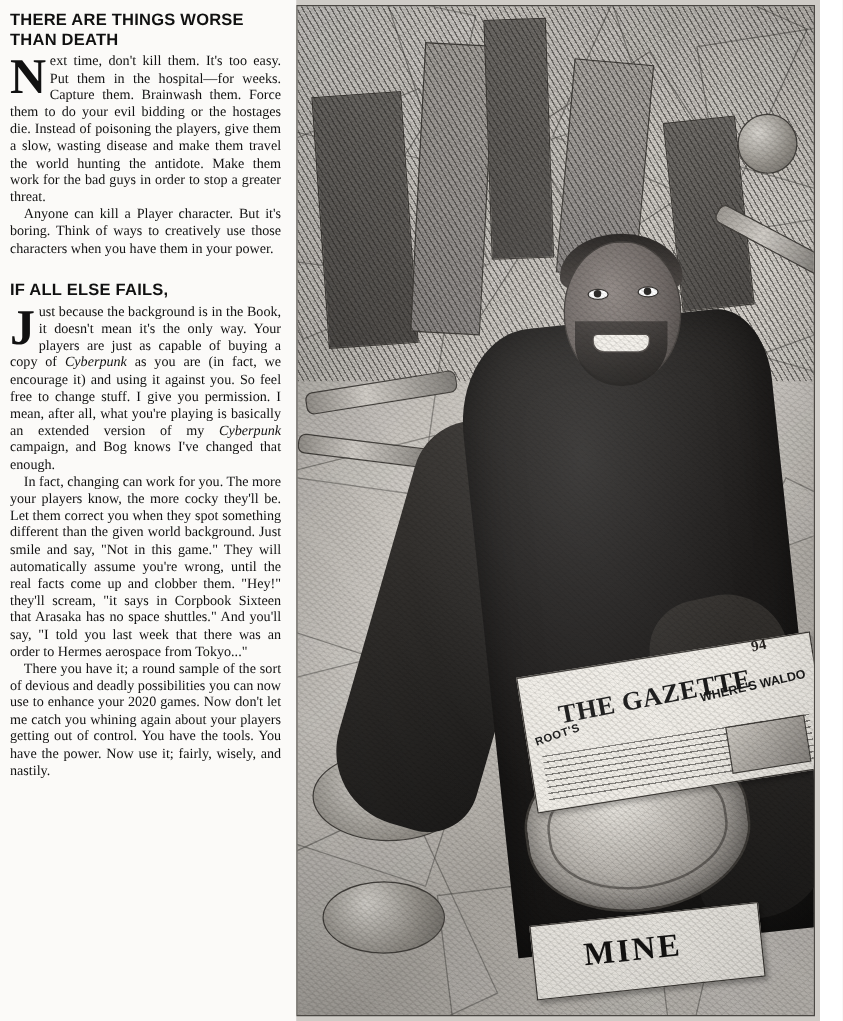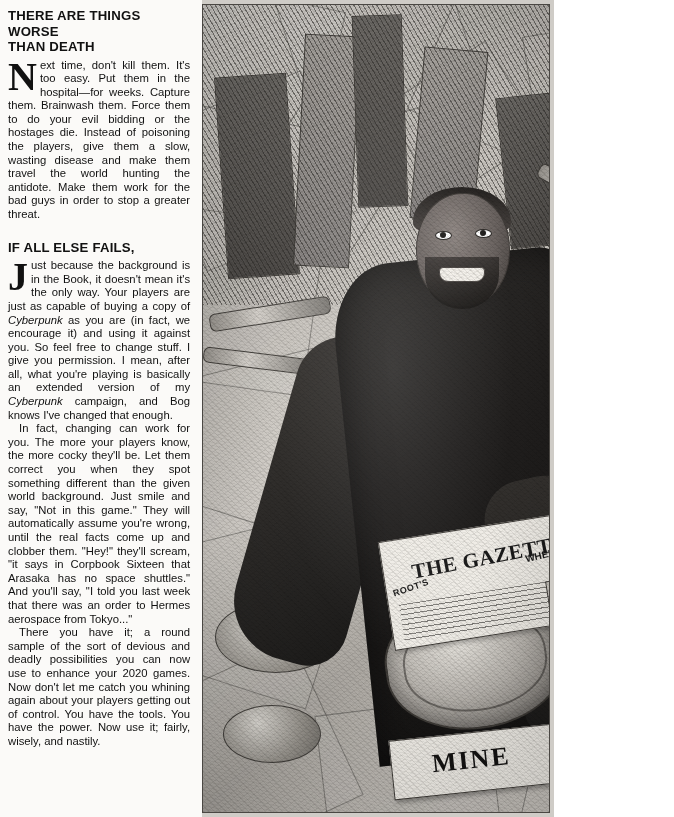--- a/index.html
+++ b/index.html
@@ -9,21 +9,21 @@
   }
   body {
     width: 674px;
     height: 817px;
     overflow: hidden;
     font-family: "Liberation Sans", sans-serif;
     color: #1a1a1a;
   }
   .page {
     position: relative;
-    width: 554px;
+    width: 656px;
     height: 817px;
     background: #f2f0ee;
     display: flex;
   }
   
   .text-col {
     width: 243px;
     height: 817px;
     box-sizing: border-box;
     padding: 8px 12px 6px 8px;
@@ -44,20 +44,21 @@
     margin-top: 18px;
   }
   .body-p {
     font-size: 11.3px;
     line-height: 13.6px;
     text-align: justify;
     margin: 0;
     text-indent: 11px;
     color: #111;
     hyphens: auto;
+    font-family: Liberation Serif, serif;
   }
   .body-p.first {
     text-indent: 0;
   }
   .body-p + .body-p {
     margin-top: 0px;
   }
   .dropcap-para {
     position: relative;
     min-height: 44px;
@@ -354,20 +355,21 @@
     <h2 class="sec-head">
       <span>There are Things Worse</span><br>
       <span>Than Death</span>
     </h2>
 
     <div class="dropcap-para">
       <span class="dropcap">N</span>
       <p class="body-p first">ext time, don't kill them. It's too easy. Put them in the hospital—for weeks. Capture them. Brainwash them. Force them to do your evil bidding or the hostages die. Instead of poisoning the players, give them a slow, wasting disease and make them travel the world hunting the antidote. Make them work for the bad guys in order to stop a greater threat.</p>
     </div>
 
+    <p class="body-p">Anyone can kill a Player character. But it's boring. Think of ways to creatively use those characters when you have them in your power.</p>
 
     <h2 class="sec-head second">
       <span>If All Else Fails,</span><br>
     </h2>
 
     <div class="dropcap-para">
       <span class="dropcap">J</span>
       <p class="body-p first">ust because the background is in the Book, it doesn't mean it's the only way. Your players are just as capable of buying a copy of <em>Cyberpunk</em> as you are (in fact, we encourage it) and using it against you. So feel free to change stuff. I give you permission. I mean, after all, what you're playing is basically an extended version of my <em>Cyberpunk</em> campaign, and Bog knows I've changed that enough.</p>
     </div>
 

